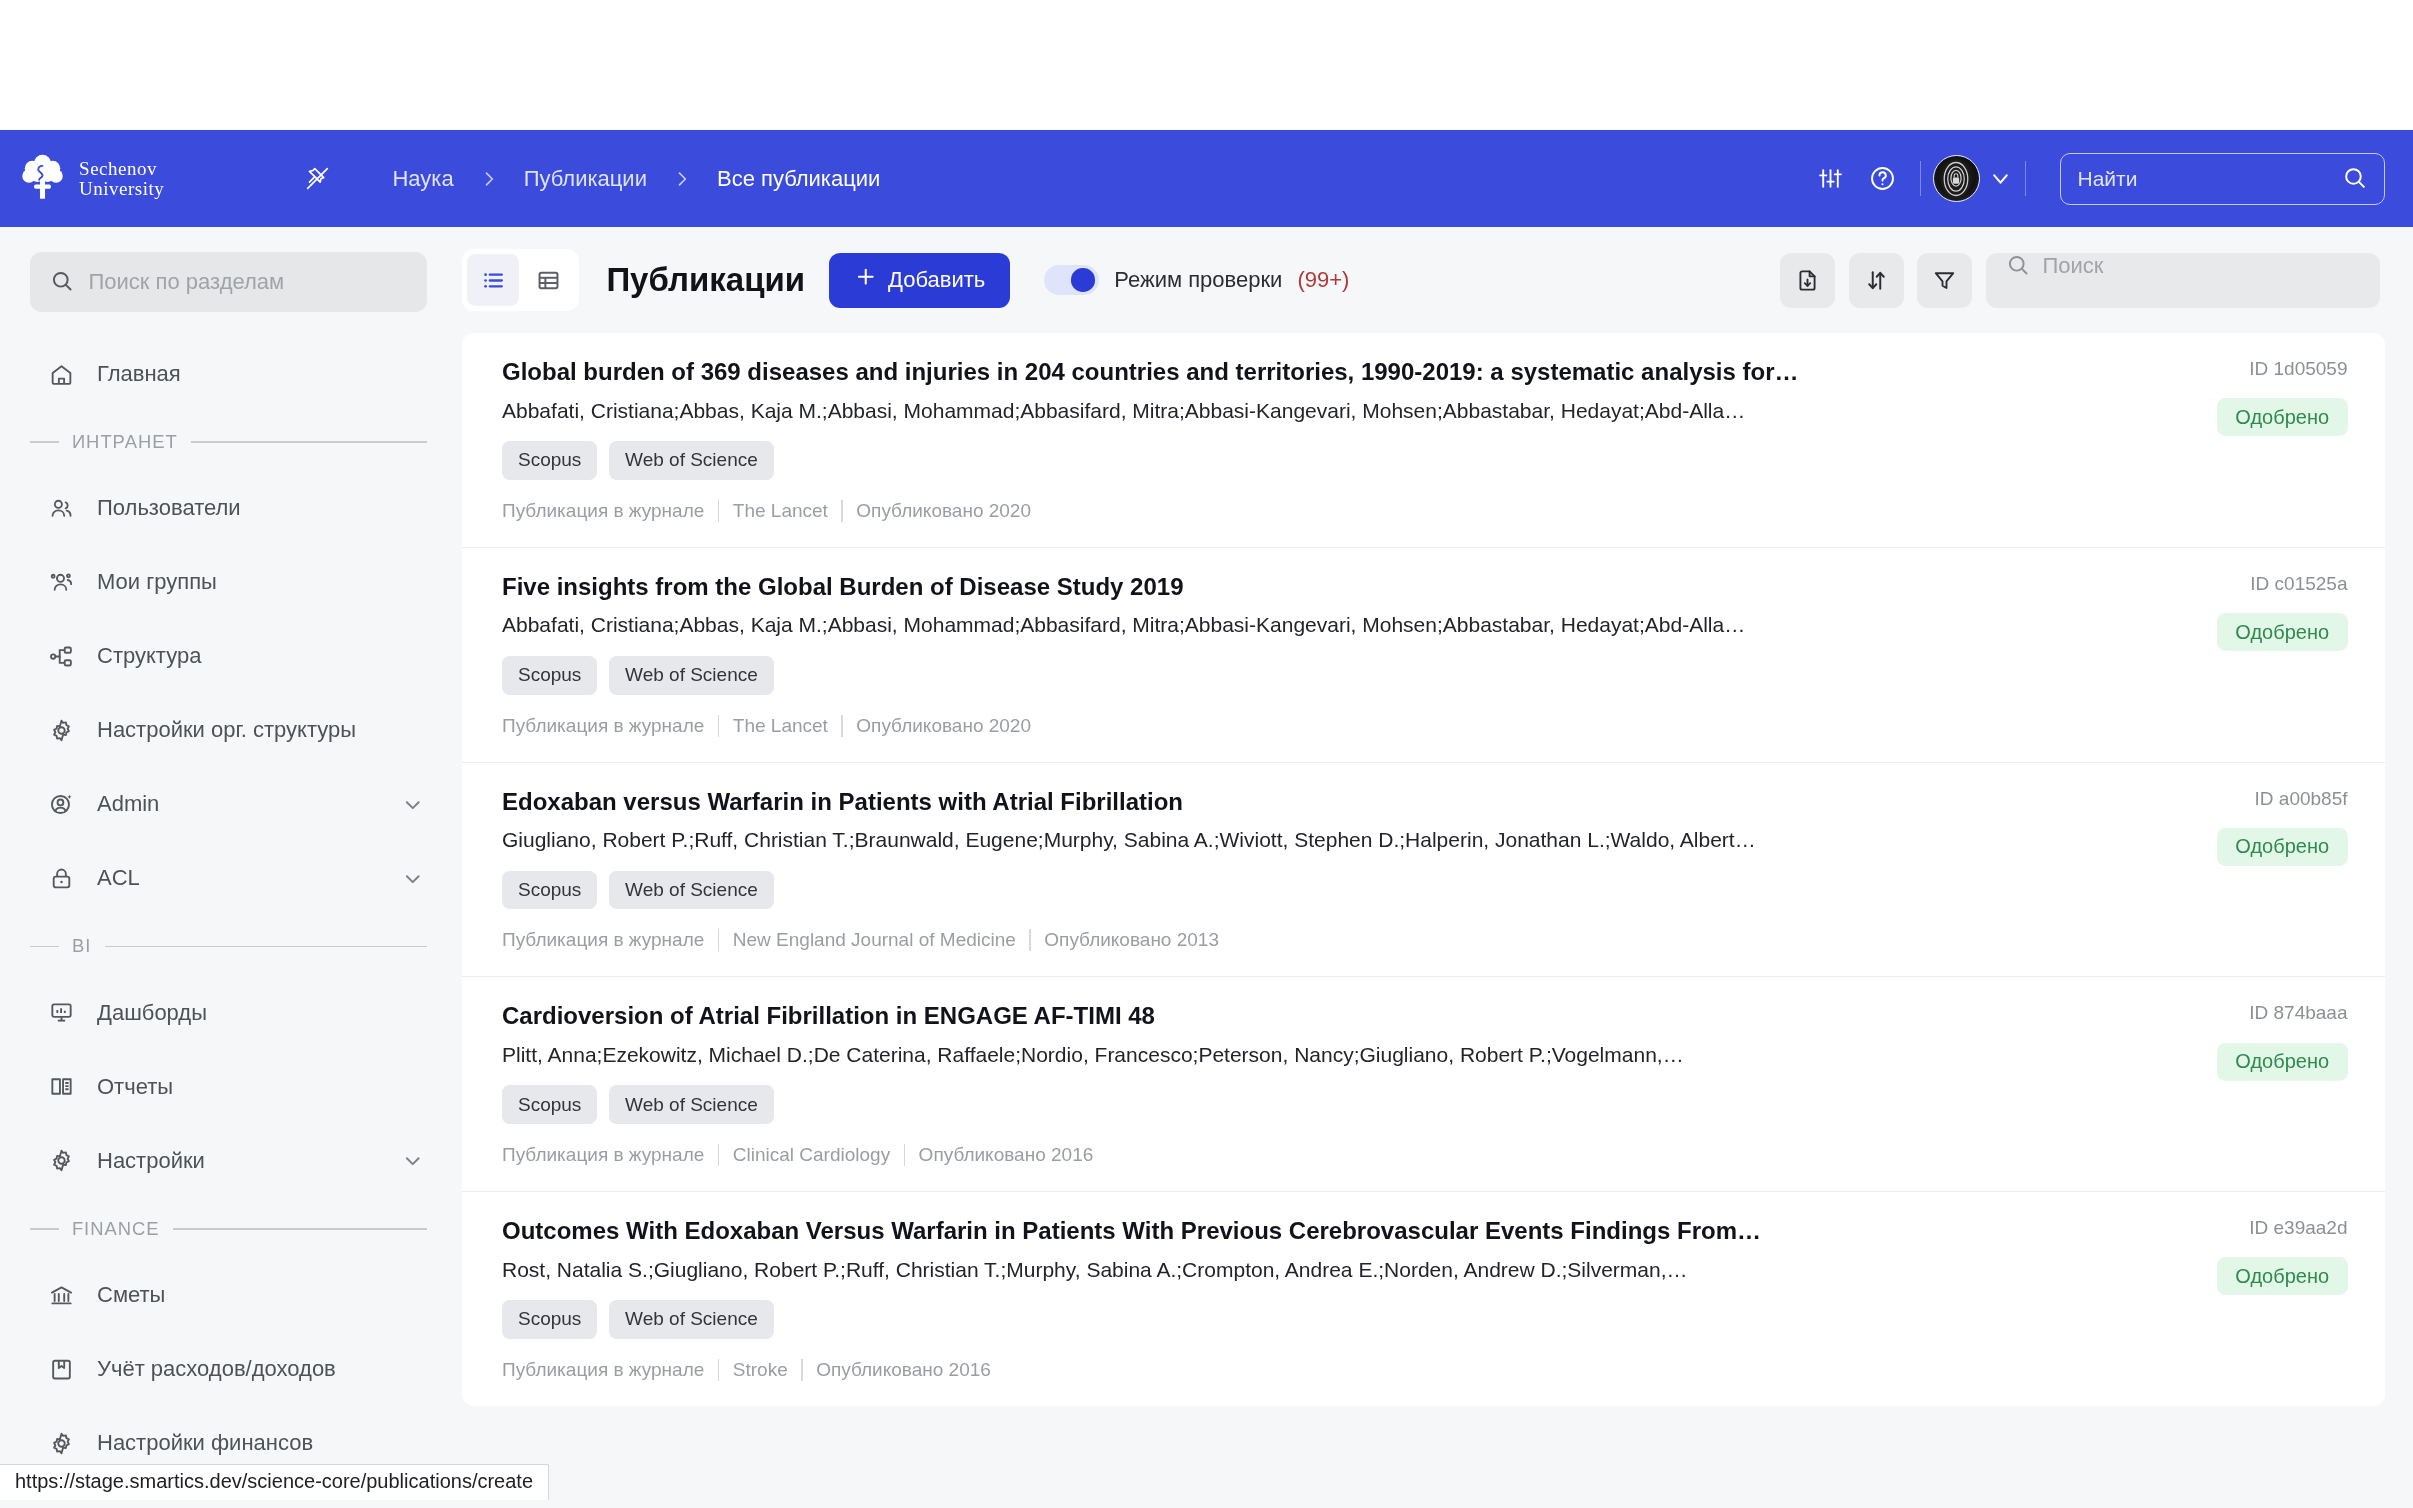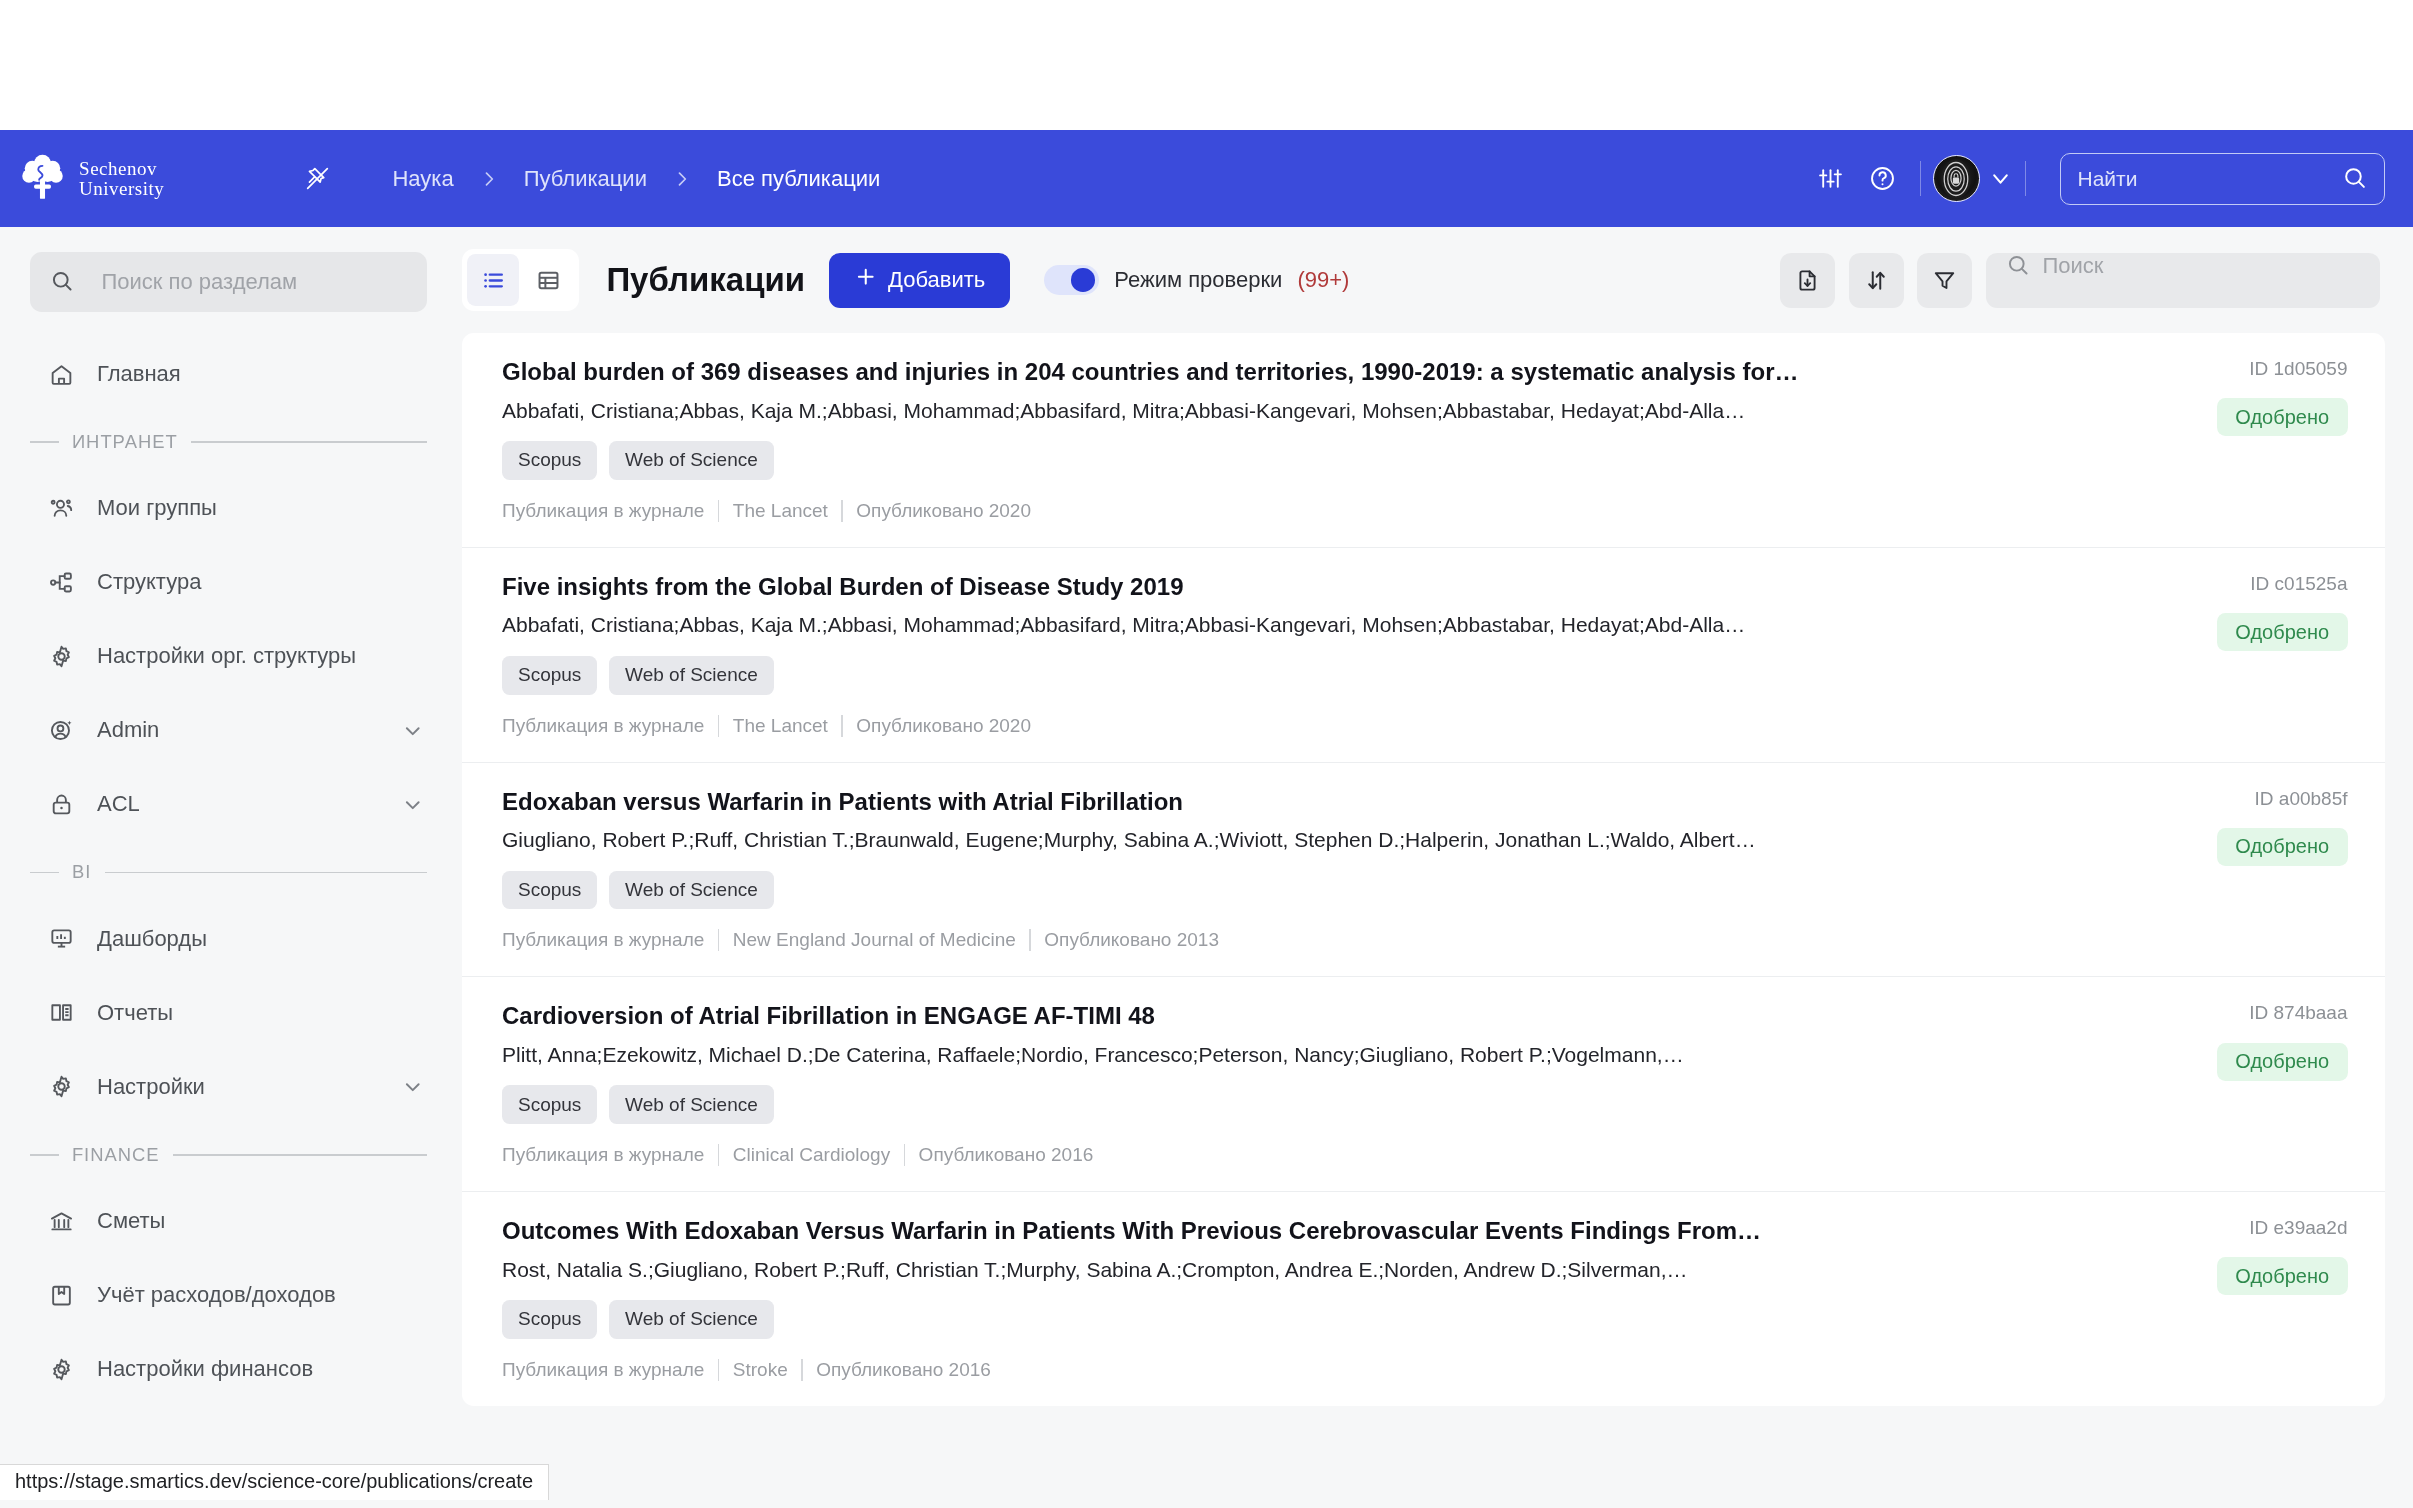--- a/index.html
+++ b/index.html
@@ -66,21 +66,21 @@
   #shell { display: flex; height: calc(1508px - 130px - 87px); width: 100%; }
 
   
   #sidebar {
     width: 457px; flex: none; background: #f6f7f8;
     padding: 25px 0 0 0; overflow: hidden; position: relative;
   }
   .side-search {
     margin: 0 30px 25px 30px; height: 60px;
     background: #e6e7e9; border-radius: 11.7px;
-    display: flex; align-items: center; gap: 28px; padding: 0 20px;
+    display: flex; align-items: center; gap: 15px; padding: 0 20px;
   }
   .side-search input {
     border: 0; outline: 0; background: transparent; flex: 1;
     font-size: 22px; color: #3a3a3a; font-family: inherit;
   }
   .side-search input::placeholder { color: #a0a3a8; }
 
   .nav-item {
     display: flex; align-items: center; gap: 20px;
     padding: 0 30px 0 45px; height: 74px;
@@ -277,20 +277,31 @@
       </span>
       <span class="lbl">Главная</span>
     </div>
 
     <div class="nav-section">
       <span class="dash"></span>
       <span class="txt">ИНТРАНЕТ</span>
       <span class="rule"></span>
     </div>
 
+    <div class="nav-item">
+      <span class="ico">
+        <svg viewBox="0 0 24 24" width="25" height="25" fill="none" stroke="#55585d" stroke-width="1.8" stroke-linecap="round">
+            <circle cx="9" cy="8" r="3.4"></circle>
+            <path d="M3.4 19c0-3.2 2.5-5.2 5.6-5.2s5.6 2 5.6 5.2"></path>
+            <path d="M16 6.2a3 3 0 0 1 0 5.6"></path>
+            <path d="M17 14c2.2.5 3.7 2.3 3.7 5"></path>
+          </svg>
+      </span>
+      <span class="lbl">Пользователи</span>
+    </div>
 
     <div class="nav-item">
       <span class="ico">
         <svg viewBox="0 0 24 24" width="25" height="25" fill="none" stroke="#55585d" stroke-width="1.8" stroke-linecap="round">
             <circle cx="11" cy="8" r="3.4"></circle>
             <path d="M5.4 19c0-3.2 2.5-5.2 5.6-5.2s5.6 2 5.6 5.2"></path>
             <circle cx="4" cy="6" r="1.4"></circle>
             <circle cx="18.6" cy="5.6" r="1.4"></circle>
             <path d="M18 9.6c2 .4 3.3 1.9 3.3 4"></path>
           </svg>

